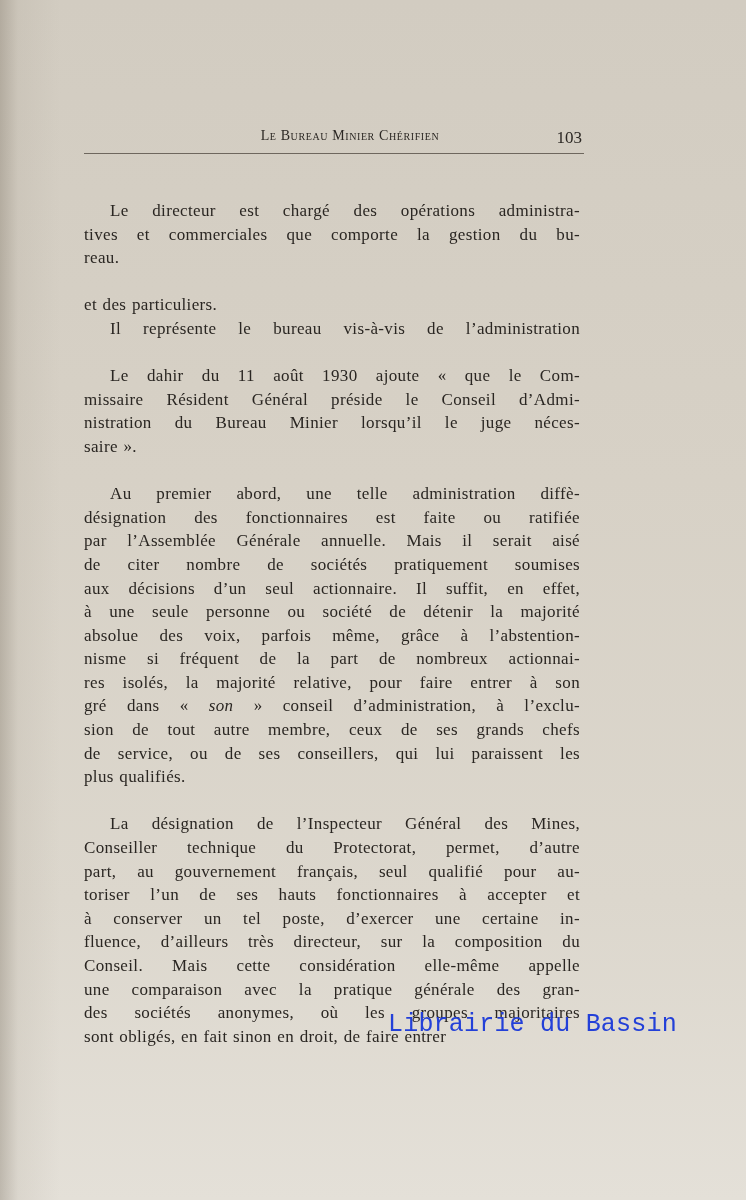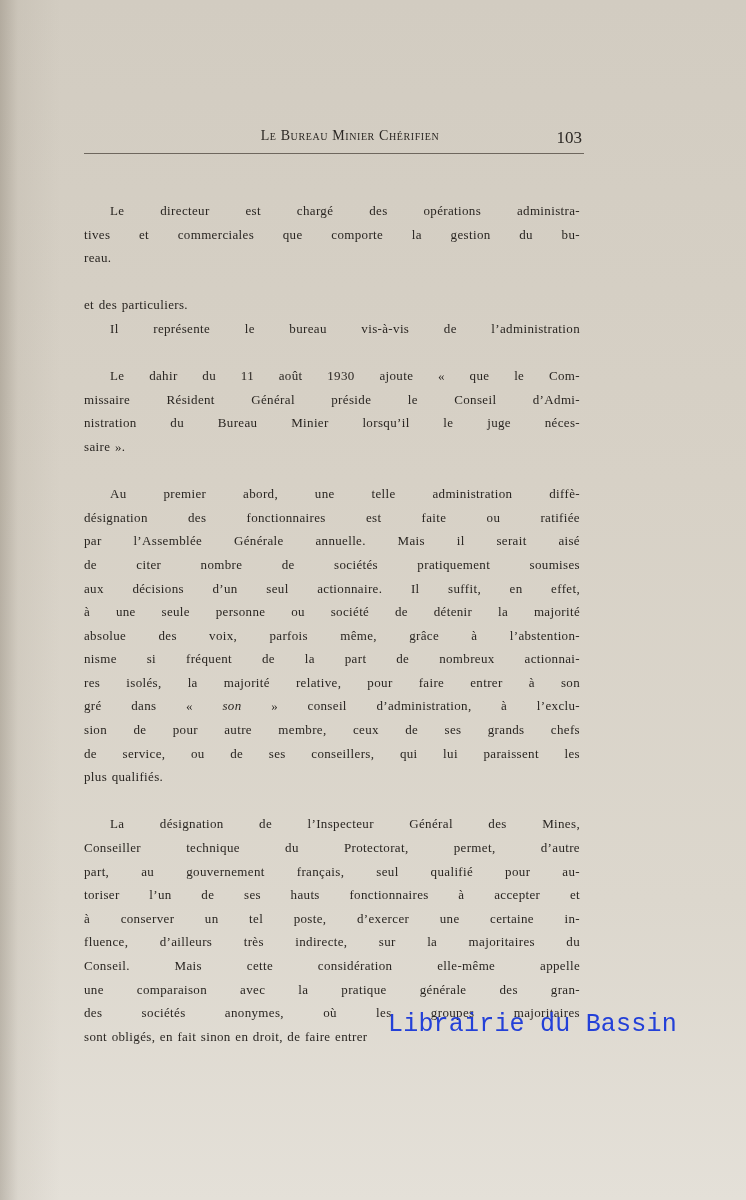--- a/index.html
+++ b/index.html
@@ -24,21 +24,21 @@
   }
   .page-number {
     position:absolute; right:2px; top:0; font-size:17px; color:#2c2824;
   }
   .head-rule {
     position:absolute; left:84px; top:153px; width:500px; height:0;
     border-top:1px solid #6e675e;
   }
   .body-text {
     position:absolute; left:84px; top:199px; width:496px;
-    font-size:13px; line-height:23.6px; text-align:justify;
+    font-size:17px; line-height:23.6px; text-align:justify;
     letter-spacing:0.35px; word-spacing:1px;
   }
   .para { margin:0 0 23.6px 0; }
   .line { display:block; text-align:justify; text-align-last:justify; white-space:nowrap; height:23.6px; overflow:visible; }
   .line.first { padding-left:26px; }
   .line.last { text-align-last:left; }
   .watermark {
     position:absolute; left:388px; top:1010px;
     font-family:Liberation Mono, monospace;
     font-size:25px; color:#2340d8; letter-spacing:0.2px;
@@ -75,31 +75,31 @@
       <span class="line first">Au premier abord, une telle administration diffè-</span>
       <span class="line">désignation des fonctionnaires est faite ou ratifiée</span>
       <span class="line">par l’Assemblée Générale annuelle. Mais il serait aisé</span>
       <span class="line">de citer nombre de sociétés pratiquement soumises</span>
       <span class="line">aux décisions d’un seul actionnaire. Il suffit, en effet,</span>
       <span class="line">à une seule personne ou société de détenir la majorité</span>
       <span class="line">absolue des voix, parfois même, grâce à l’abstention-</span>
       <span class="line">nisme si fréquent de la part de nombreux actionnai-</span>
       <span class="line">res isolés, la majorité relative, pour faire entrer à son</span>
       <span class="line">gré dans « <em>son</em> » conseil d’administration, à l’exclu-</span>
-      <span class="line">sion de pour autre membre, ceux de ses grands chefs</span>
+      <span class="line">sion de tout autre membre, ceux de ses grands chefs</span>
       <span class="line">de service, ou de ses conseillers, qui lui paraissent les</span>
       <span class="line last">plus qualifiés.</span>
     </div>
     <div class="para">
       <span class="line first">La désignation de l’Inspecteur Général des Mines,</span>
       <span class="line">Conseiller technique du Protectorat, permet, d’autre</span>
       <span class="line">part, au gouvernement français, seul qualifié pour au-</span>
       <span class="line">toriser l’un de ses hauts fonctionnaires à accepter et</span>
       <span class="line">à conserver un tel poste, d’exercer une certaine in-</span>
-      <span class="line">fluence, d’ailleurs très indirecte, sur la majoritaires du</span>
+      <span class="line">fluence, d’ailleurs très directeur, sur la composition du</span>
       <span class="line">Conseil. Mais cette considération elle-même appelle</span>
       <span class="line">une comparaison avec la pratique générale des gran-</span>
       <span class="line">des sociétés anonymes, où les groupes majoritaires</span>
       <span class="line last">sont obligés, en fait sinon en droit, de faire entrer</span>
     </div>
   </div>
 
 <div class="watermark">Librairie du Bassin</div>
 
 </body></html>

